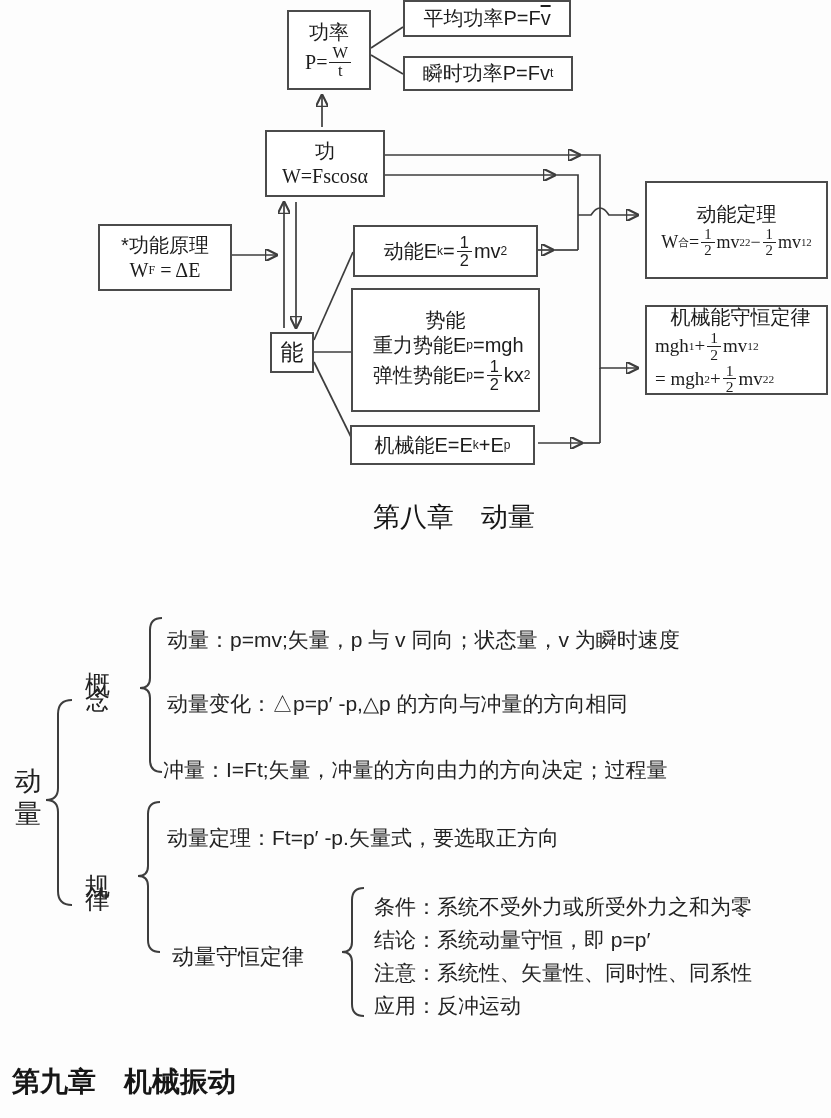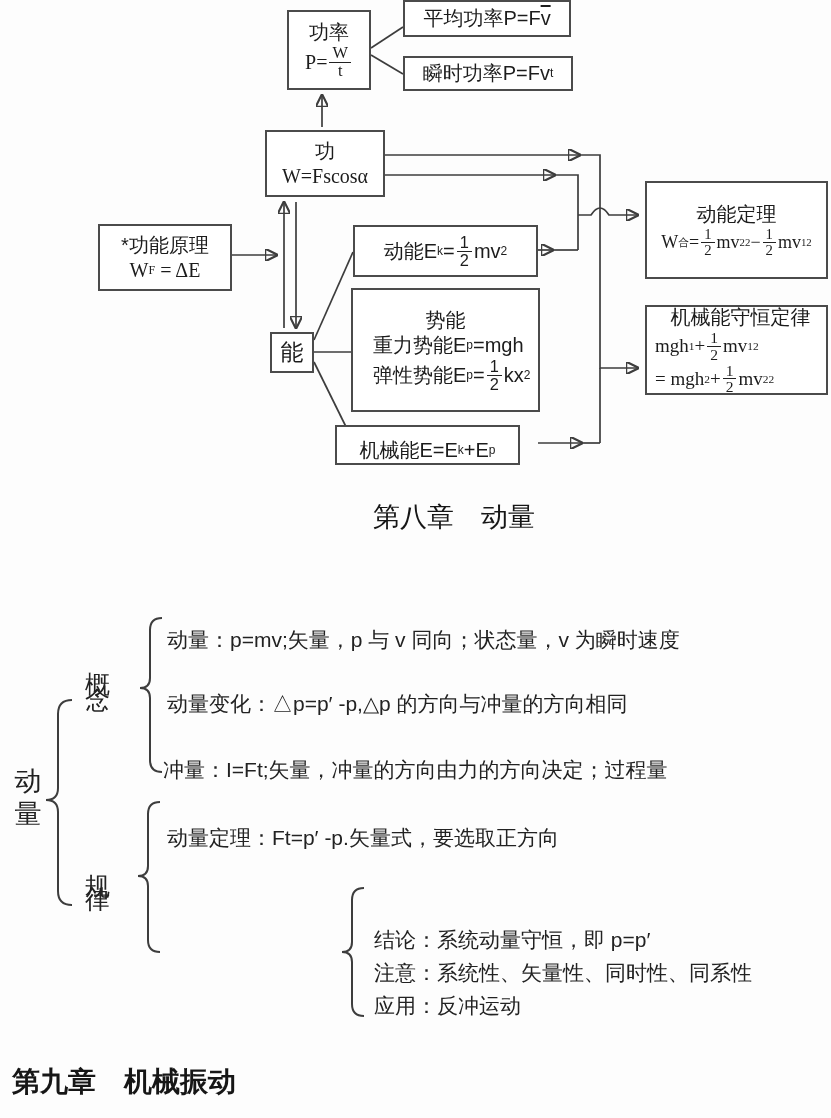--- a/index.html
+++ b/index.html
@@ -137,21 +137,21 @@
         <span>=</span>
         <span class="frac">
           <span class="num">1</span>
           <span>2</span>
         </span>
         <span>kx</span>
         <sup>2</sup>
     </div>
   </div>
 
-  <div class="box" style="left:335px;top:425px;width:185px;height:40px;justify-content:flex-end;">
+  <div class="box" style="left:350px;top:425px;width:185px;height:40px;">
     <div class="rowf cjk">
       <span>机械能E=E</span>
         <sub>k</sub>
         <span>+E</span>
         <sub>p</sub>
     </div>
   </div>
 
   <div class="box" style="left:645px;top:181px;width:183px;height:98px;">
     <div class="bt">动能定理</div>
@@ -209,19 +209,21 @@
 
   <div class="vlabel" style="left:10px;top:746px;font-size:27px;letter-spacing:34px;">动量</div>
   <div class="vlabel" style="left:82px;top:652px;font-size:25px;letter-spacing:16px;">概念</div>
   <div class="vlabel" style="left:82px;top:854px;font-size:25px;letter-spacing:14px;">规律</div>
 
   <div class="mline" style="left:167px;top:626px;">动量：p=mv;矢量，p 与 v 同向；状态量，v 为瞬时速度</div>
   <div class="mline" style="left:167px;top:690px;">动量变化：△p=p′ -p,△p 的方向与冲量的方向相同</div>
   <div class="mline" style="left:163px;top:756px;">冲量：I=Ft;矢量，冲量的方向由力的方向决定；过程量</div>
   <div class="mline" style="left:167px;top:824px;">动量定理：Ft=p′ -p.矢量式，要选取正方向</div>
 
+  <div class="mline" style="left:172px;top:942px;font-size:22px;">动量守恒定律</div>
+  <div class="mline" style="left:374px;top:893px;">条件：系统不受外力或所受外力之和为零</div>
   <div class="mline" style="left:374px;top:926px;">结论：系统动量守恒，即 p=p′</div>
   <div class="mline" style="left:374px;top:959px;">注意：系统性、矢量性、同时性、同系性</div>
   <div class="mline" style="left:374px;top:992px;">应用：反冲运动</div>
 
   <div class="chapter" style="left:12px;top:1063px;font-size:28px;font-weight:600;">第九章　机械振动</div>
 
 </div>
 
 </body></html>

